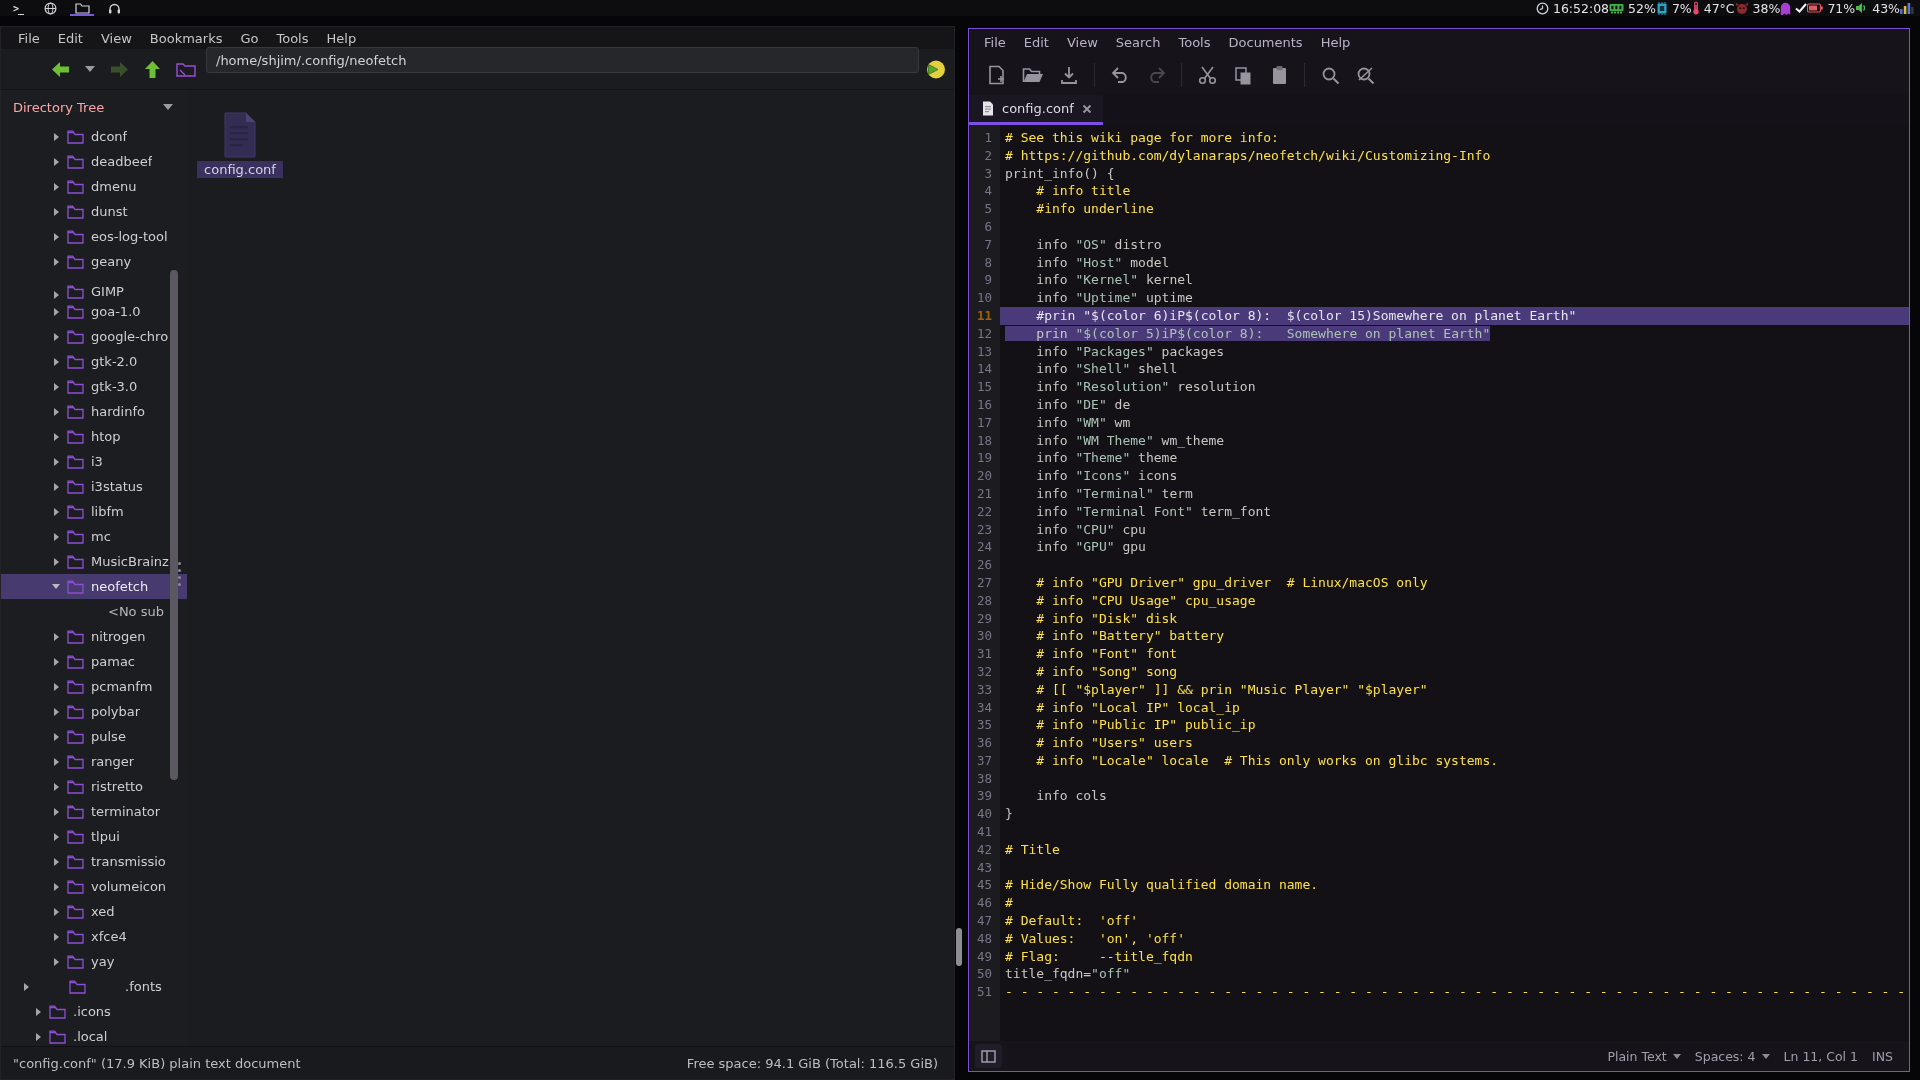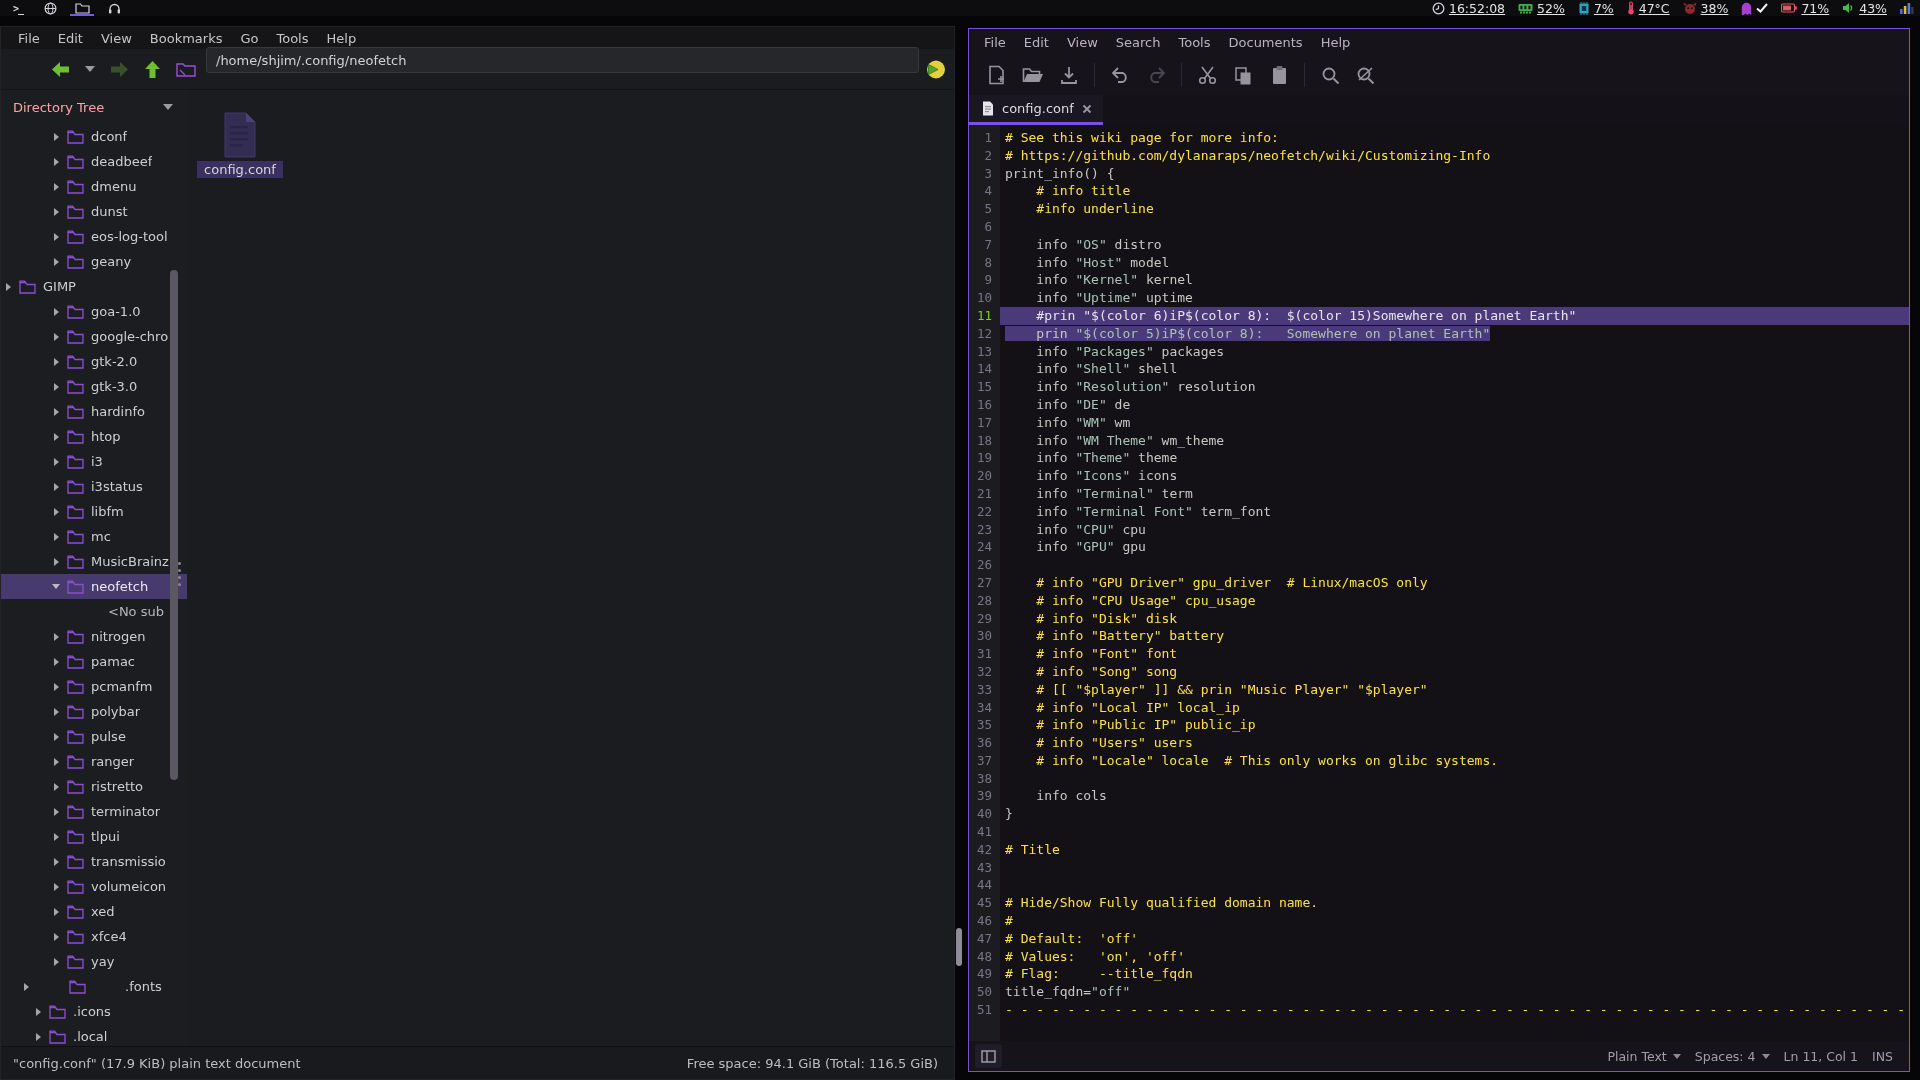--- a/index.html
+++ b/index.html
@@ -6,21 +6,21 @@
   .screen{position:relative;width:1920px;height:1080px;background:#060608;overflow:hidden;
           font-family:"DejaVu Sans",sans-serif;-webkit-font-smoothing:antialiased;}
 
   
   .panel{position:absolute;top:0;left:0;right:0;height:16px;background:#0d0d10;
          display:flex;align-items:center;justify-content:space-between;padding:0 6px;box-sizing:border-box;}
   .ws-group{display:flex;align-items:center;height:100%;gap:8px;}
   .ws{display:flex;align-items:center;justify-content:center;width:24px;height:100%;color:#d6d6da;}
   .ws.active{box-shadow:inset 0 -2px 0 #7a5bd6;}
   .ws .tchars{font-family:"DejaVu Sans Mono",monospace;font-size:10px;font-weight:bold;letter-spacing:-1px;}
-  .tray{display:flex;align-items:center;gap:13px;color:#e3e3e6;font-size:12.5px;text-decoration:underline;}
+  .tray{display:flex;align-items:center;color:#e3e3e6;font-size:12.5px;}
   .tray-item{display:flex;align-items:center;gap:4px;}
 
   
   .fm{position:absolute;left:0;top:26px;width:955px;height:1054px;background:#1c1d20;
       border:1px solid #232327;box-sizing:border-box;display:flex;flex-direction:column;}
   .fm-menubar{height:22px;background:#151517;display:flex;align-items:center;padding-left:8px;flex:0 0 auto;}
   .menu-item{padding:0 9px;font-size:13px;color:#c6c6c9;}
   .fm-toolbar{height:40px;display:flex;align-items:center;background:#1b1c1f;border-bottom:1px solid #141416;
               padding:0 8px 0 50px;flex:0 0 auto;}
   .nav-gap{margin-right:15px;display:flex;align-items:center;}
@@ -60,21 +60,21 @@
   .tb-sep{width:1px;height:24px;background:#2c2933;margin:0 7px;}
   .ed-tabbar{height:30px;display:flex;align-items:stretch;background:#141118;flex:0 0 auto;}
   .tab{display:flex;align-items:center;gap:8px;padding:0 11px 0 13px;border-bottom:3px solid #7c50e2;
        color:#dedbe4;font-size:13px;background:#1a1722;box-sizing:border-box;}
   .ed-main{flex:1 1 auto;position:relative;background:#131116;overflow:hidden;}
   .gutter-bg{position:absolute;left:0;top:0;bottom:0;width:31px;background:#1c1b20;}
   .code-lines{position:absolute;left:0;top:4px;right:0;}
   .ed-line{display:flex;height:17.8px;line-height:17.8px;font-family:"DejaVu Sans Mono",monospace;
            font-size:13px;white-space:pre;}
   .ln{width:31px;padding-right:8px;box-sizing:border-box;text-align:right;color:#797586;font-size:12.5px;flex:0 0 auto;}
-  .ln-active{color:#84cc16;font-weight:normal;}
+  .ln-active{color:#a16207;font-weight:bold;}
   .code{flex:1 1 auto;color:#c9c8c2;padding-left:5px;}
   .cm{color:#fde047;}
   .str{color:#a9c3b4;}
   .hl-full .code{background:#4b3a7a;}
   .hl-full .cm,.hl-full .str{color:#e7e5ef;}
   .hl-text{background:#4b3a7a;}
   .ed-status{height:30px;display:flex;align-items:center;background:#16131a;padding:0 16px 0 6px;
              color:#a29eac;font-size:12.5px;flex:0 0 auto;}
   .side-toggle{width:27px;height:24px;background:#201d28;border-radius:3px;display:flex;align-items:center;justify-content:center;}
   .status-right{margin-left:auto;display:flex;align-items:center;}
@@ -302,21 +302,21 @@
             <div class="tree-row" style="padding-left: 48px;">
               <span class="tw">
                 <span class="tri"></span>
               </span>
               <svg width="17" height="14" viewBox="0 0 17 14">
                 <path d="M1 2.5 h5.5 l1.5 2 h8 v8.5 H1 Z" fill="none" stroke="#8d4ed2" stroke-width="1.3"></path>
                 <path d="M1 2.5 V1.2 h4.5 l1 1.3" fill="none" stroke="#8d4ed2" stroke-width="1.3"></path>
               </svg>
               <span class="tlabel">geany</span>
             </div>
-            <div class="tree-row" style="">
+            <div class="tree-row" style="padding-left: 48px; align-items: flex-end;">
               <span class="tw">
                 <span class="tri"></span>
               </span>
               <svg width="17" height="14" viewBox="0 0 17 14">
                 <path d="M1 2.5 h5.5 l1.5 2 h8 v8.5 H1 Z" fill="none" stroke="#8d4ed2" stroke-width="1.3"></path>
                 <path d="M1 2.5 V1.2 h4.5 l1 1.3" fill="none" stroke="#8d4ed2" stroke-width="1.3"></path>
               </svg>
               <span class="tlabel">GIMP</span>
             </div>
             <div class="tree-row" style="padding-left: 48px;">
@@ -772,21 +772,20 @@
           <div class="ed-line"><span class="ln">34</span><span class="code"><span class="cm">    # info "Local IP" local_ip</span></span></div>
           <div class="ed-line"><span class="ln">35</span><span class="code"><span class="cm">    # info "Public IP" public_ip</span></span></div>
           <div class="ed-line"><span class="ln">36</span><span class="code"><span class="cm">    # info "Users" users</span></span></div>
           <div class="ed-line"><span class="ln">37</span><span class="code"><span class="cm">    # info "Locale" locale  # This only works on glibc systems.</span></span></div>
           <div class="ed-line"><span class="ln">38</span><span class="code"></span></div>
           <div class="ed-line"><span class="ln">39</span><span class="code">    info cols</span></div>
           <div class="ed-line"><span class="ln">40</span><span class="code">}</span></div>
           <div class="ed-line"><span class="ln">41</span><span class="code"></span></div>
           <div class="ed-line"><span class="ln">42</span><span class="code"><span class="cm"># Title</span></span></div>
           <div class="ed-line"><span class="ln">43</span><span class="code"></span></div>
-          <div class="ed-line"><span class="ln">44</span><span class="code"></span></div>
           <div class="ed-line"><span class="ln">45</span><span class="code"><span class="cm"># Hide/Show Fully qualified domain name.</span></span></div>
           <div class="ed-line"><span class="ln">46</span><span class="code"><span class="cm">#</span></span></div>
           <div class="ed-line"><span class="ln">47</span><span class="code"><span class="cm"># Default:  'off'</span></span></div>
           <div class="ed-line"><span class="ln">48</span><span class="code"><span class="cm"># Values:   'on', 'off'</span></span></div>
           <div class="ed-line"><span class="ln">49</span><span class="code"><span class="cm"># Flag:     --title_fqdn</span></span></div>
           <div class="ed-line"><span class="ln">50</span><span class="code">title_fqdn=<span class="str">"off"</span></span></div>
           <div class="ed-line"><span class="ln">51</span><span class="code"><span class="cm">- - - - - - - - - - - - - - - - - - - - - - - - - - - - - - - - - - - - - - - - - - - - - - - - - - - - - - - - - -</span></span></div>
         </div>
     </div>
     <div class="ed-status">

